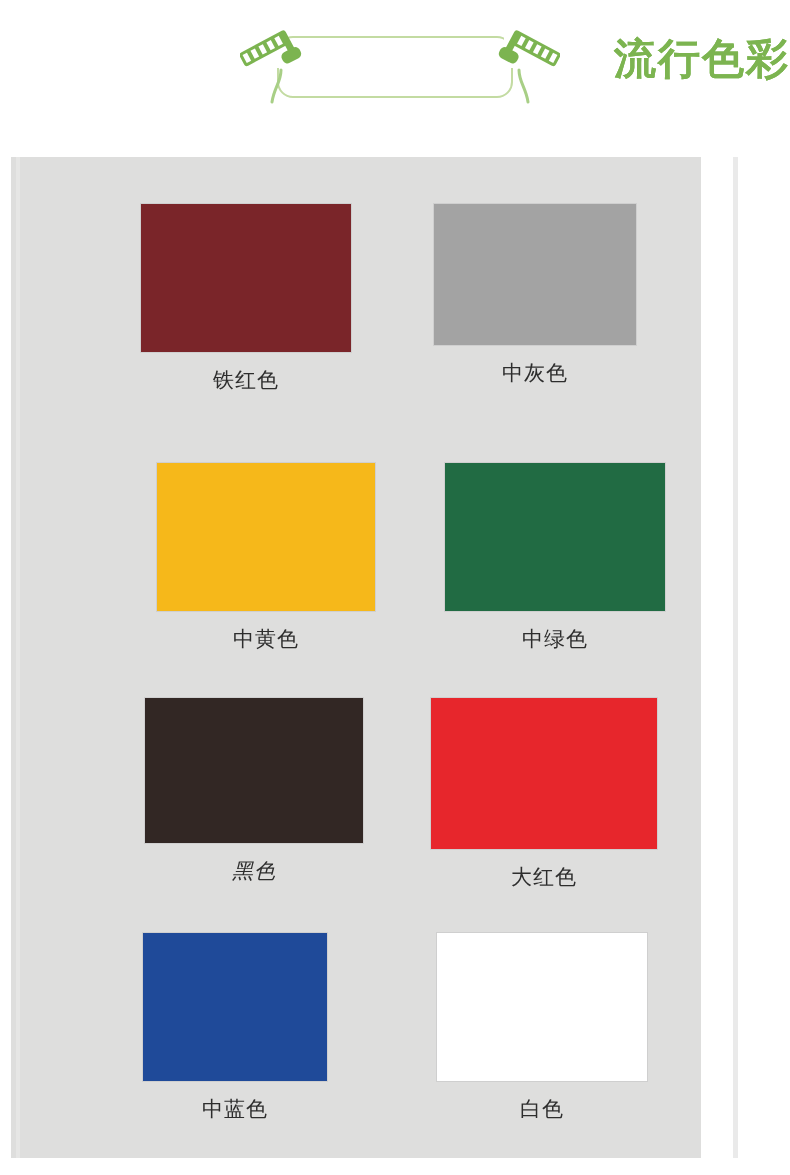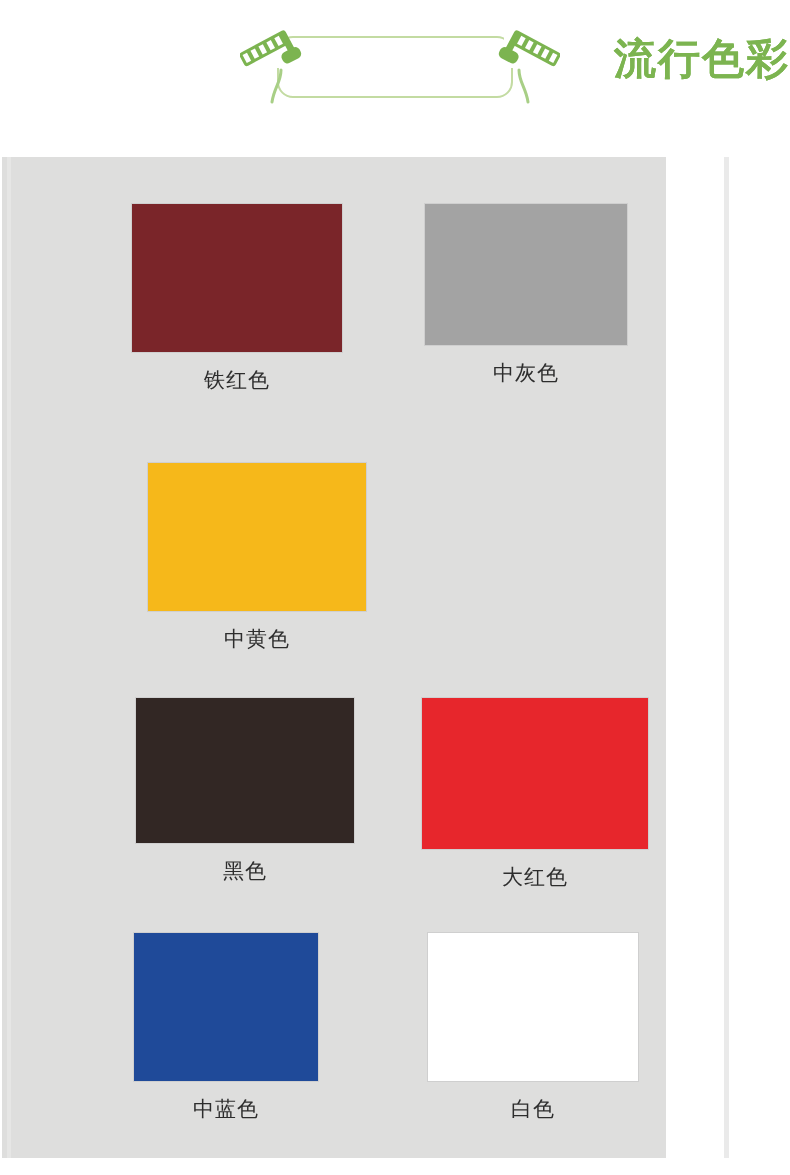--- a/index.html
+++ b/index.html
@@ -89,25 +89,26 @@
     text-align: center;
     font-size: 22px;
     color: #231f20;
     letter-spacing: 1px;
     line-height: 30px;
   }
 
   
   .board {
     position: absolute;
-    left: 2px;
+    left: 11px;
     top: 157px;
     width: 664px;
     height: 1018px;
     background: #dededd;
+    padding-left: 26px;
   }
   .board-seam-left {
     position: absolute;
     left: 5px;
     top: 0;
     width: 4px;
     height: 1001px;
     background: #e6e6e5;
   }
   .board-seam-right {
@@ -251,24 +252,28 @@
     <div class="cell c3 row-1">
       <div class="swatch" style="background: rgb(163, 163, 163); border-color: rgb(207, 207, 207);"></div>
       <div class="swatch-label" style="color: rgb(45, 45, 45); text-align: center;">中灰色</div>
     </div>
 
     <div class="cell c4 row-2">
       <div class="swatch" style="background: rgb(246, 184, 26); border-color: rgb(207, 207, 207);"></div>
       <div class="swatch-label" style="color: rgb(45, 45, 45);">中黄色</div>
     </div>
 
+    <div class="cell c5 row-2">
+      <div class="swatch" style="background: rgb(33, 107, 67); border-color: rgb(207, 207, 207);"></div>
+      <div class="swatch-label" style="color: rgb(45, 45, 45);">中绿色</div>
+    </div>
 
     <div class="cell c6 row-3">
       <div class="swatch" style="background: rgb(50, 39, 36); border-color: rgb(207, 207, 207);"></div>
-      <div class="swatch-label" style="color: rgb(45, 45, 45);">黑色</div>
+      <div class="swatch-label" style="color: rgb(45, 45, 45); font-style: italic;">黑色</div>
     </div>
 
     <div class="cell c8 row-4">
       <div class="swatch" style="background: rgb(31, 74, 153); border-color: rgb(207, 207, 207);"></div>
       <div class="swatch-label" style="color: rgb(45, 45, 45);">中蓝色</div>
     </div>
 
     <div class="cell c7 row-3">
       <div class="swatch" style="background: rgb(231, 38, 44); border-color: rgb(207, 207, 207);"></div>
       <div class="swatch-label" style="color: rgb(45, 45, 45);">大红色</div>

